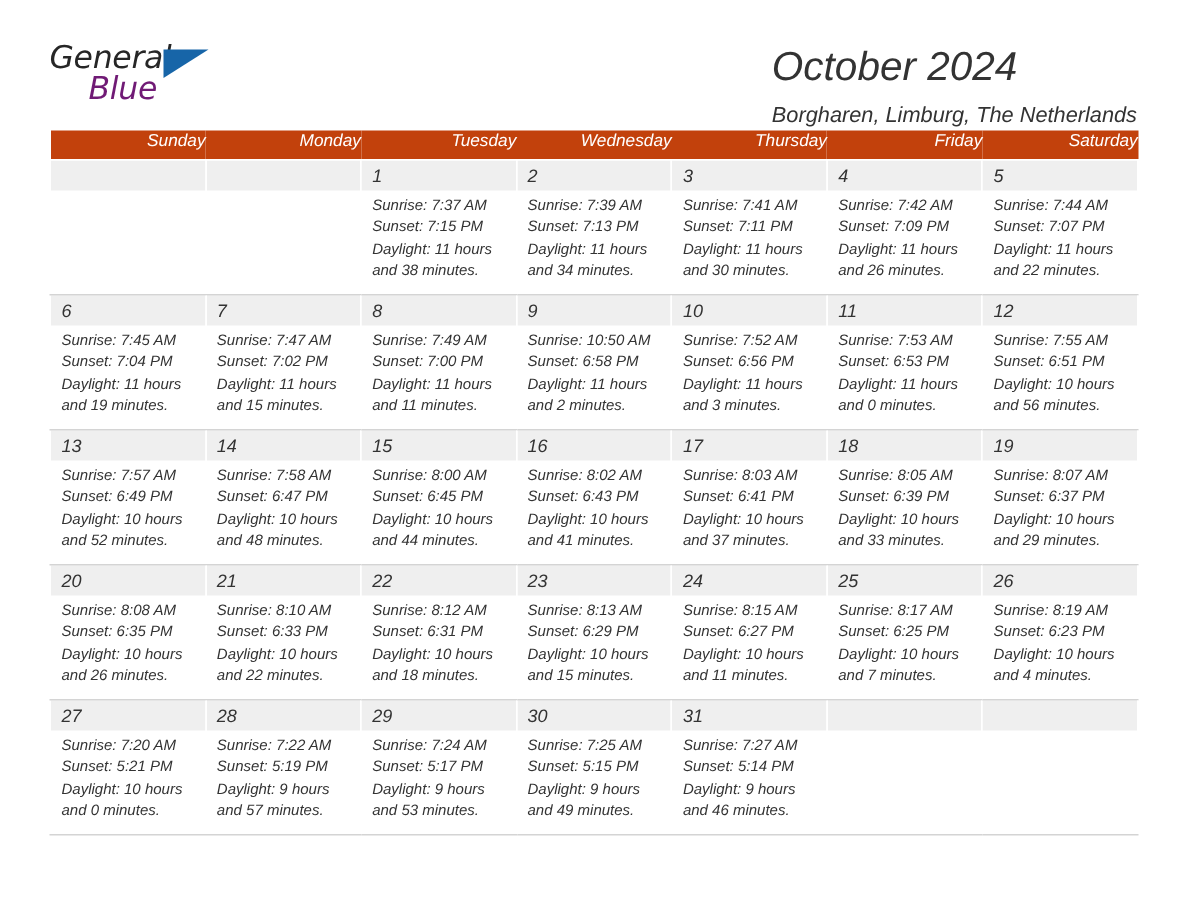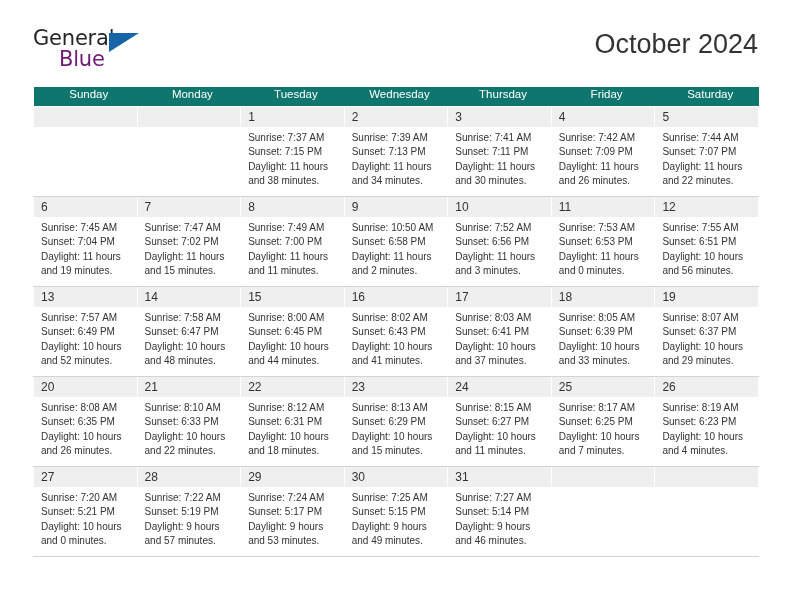--- a/index.html
+++ b/index.html
@@ -13,20 +13,21 @@
     height: 612px;
     font-family: "Liberation Sans", sans-serif;
     color: #000000;
     overflow: hidden;
   }
   .page {
     width: 792px;
     height: 448px;
     box-sizing: border-box;
     position: relative;
+    font-style: italic;
   }
   
   .header {
     display: flex;
     align-items: flex-start;
     justify-content: space-between;
     padding: 26px 34px 0 33px;
     box-sizing: border-box;
     height: 78px;
   }
@@ -81,25 +82,25 @@
     white-space: nowrap;
   }
   
   .calendar {
     margin: 9px 33px 0 33px;
     width: 726px;
     border-collapse: collapse;
     table-layout: fixed;
   }
   .calendar th {
-    background: #0f766e;
+    background: #c2410c;
     color: #ffffff;
     font-size: 11.5px;
     font-weight: normal;
-    text-align: center;
+    text-align: right;
     padding: 0 0 4px 7px;
     height: 19px;
     box-sizing: border-box;
     border: none;
   }
   .calendar td {
     vertical-align: top;
     height: 89px;
     padding: 0;
     border-left: 1px solid #ffffff;
@@ -149,20 +150,21 @@
   <div class="header">
 
     <div class="logo">
       <span class="logo-general">General</span>
       <span class="logo-triangle"></span>
       <span class="logo-blue">Blue</span>
     </div>
 
     <div class="title-block">
       <div class="month-title">October 2024</div>
+      <div class="location">Borgharen, Limburg, The Netherlands</div>
     </div>
 
   </div>
 
   <table class="calendar">
     <thead>
       <tr>
         <th>Sunday</th>
         <th>Monday</th>
         <th>Tuesday</th>

